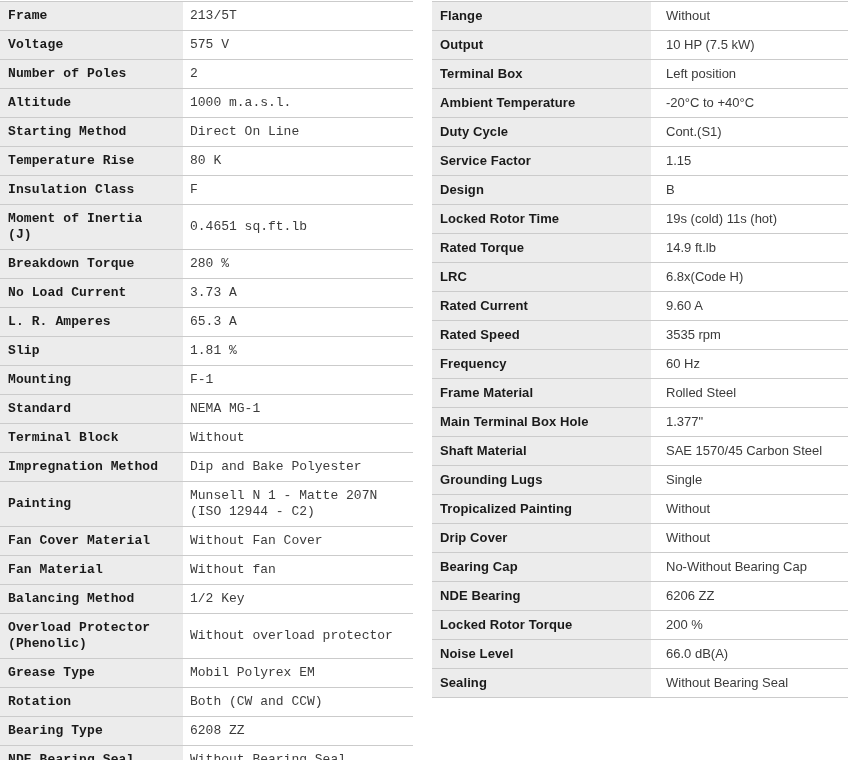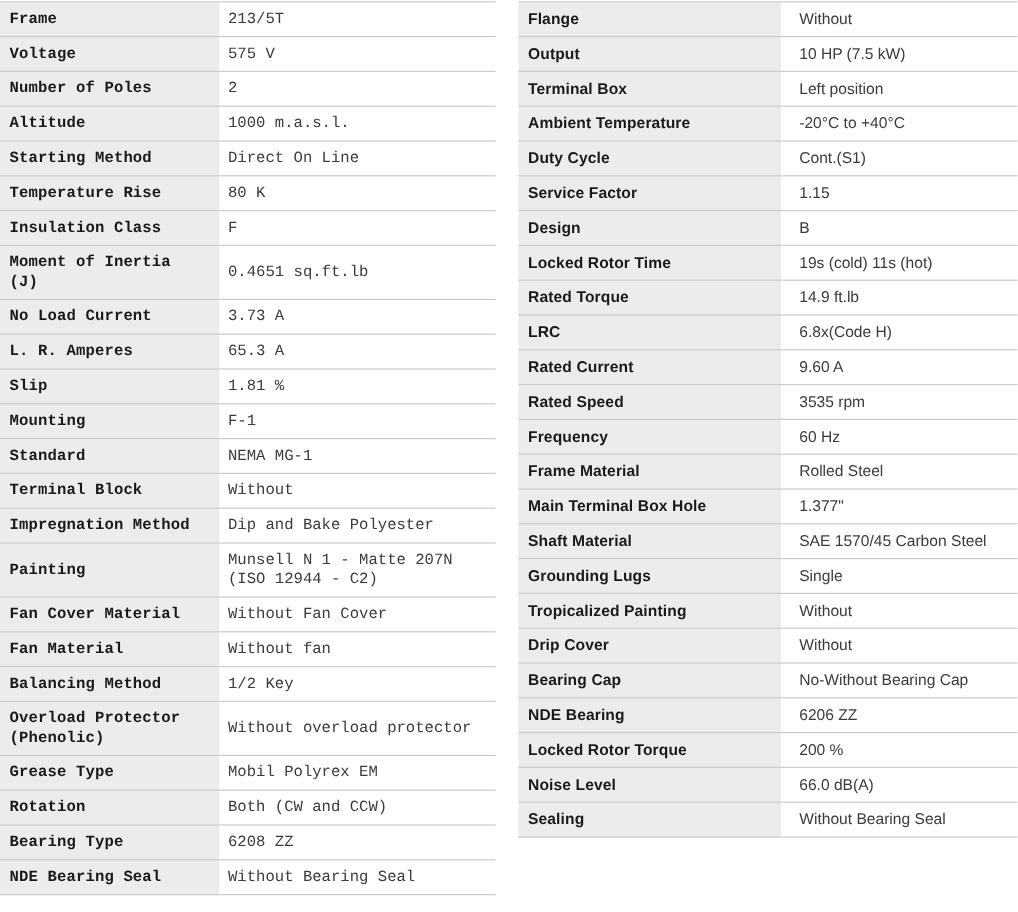--- a/index.html
+++ b/index.html
@@ -91,20 +91,24 @@
         <tr>
           <th>Insulation Class</th>
           <td>F</td>
         </tr>
 
         <tr>
           <th>Moment of Inertia (J)</th>
           <td>0.4651 sq.ft.lb</td>
         </tr>
 
+        <tr>
+          <th>Breakdown Torque</th>
+          <td>280 %</td>
+        </tr>
 
         <tr>
           <th>No Load Current</th>
           <td>3.73 A</td>
         </tr>
 
         <tr>
           <th>L. R. Amperes</th>
           <td>65.3 A</td>
         </tr>

